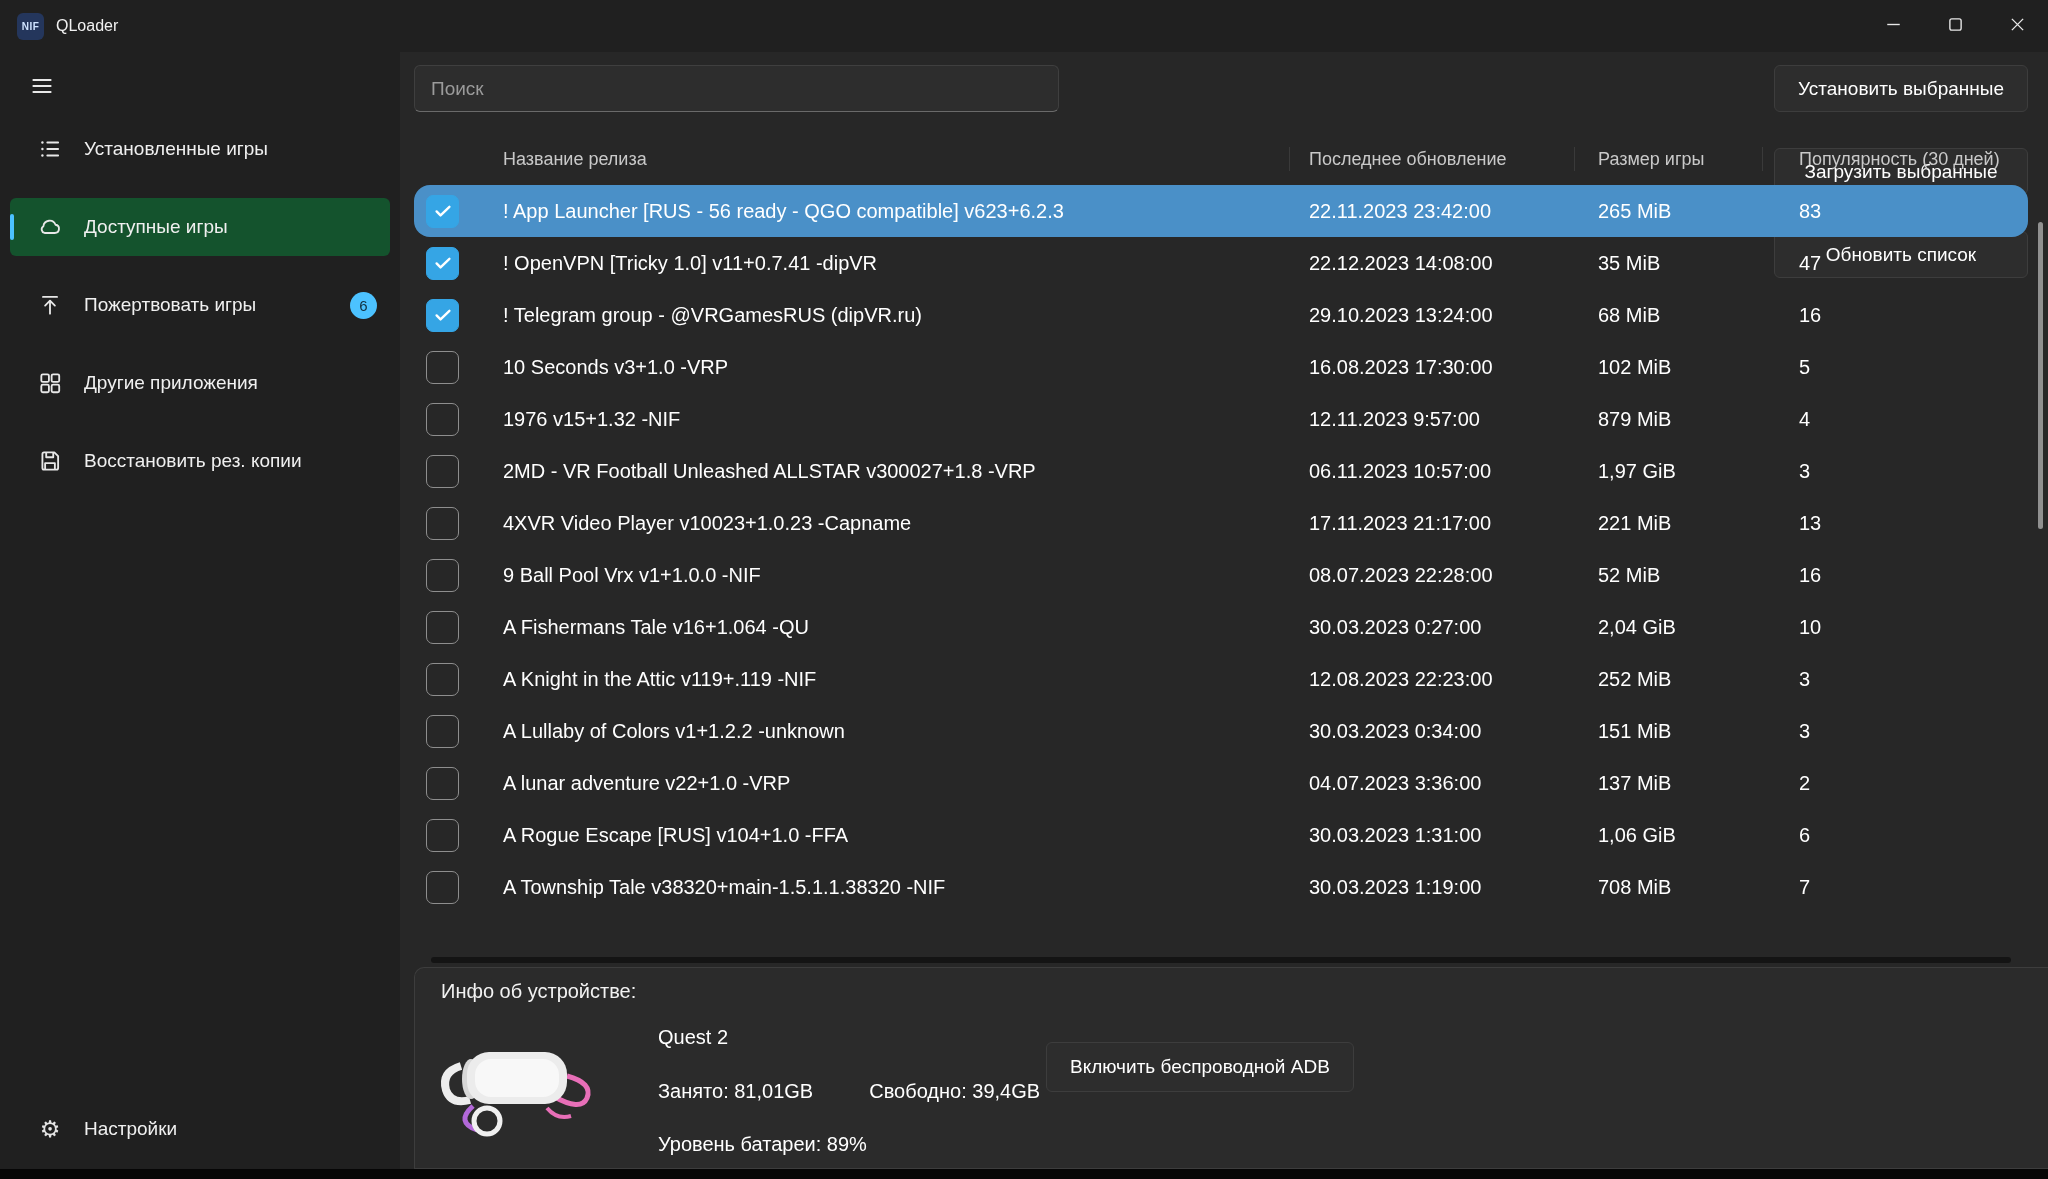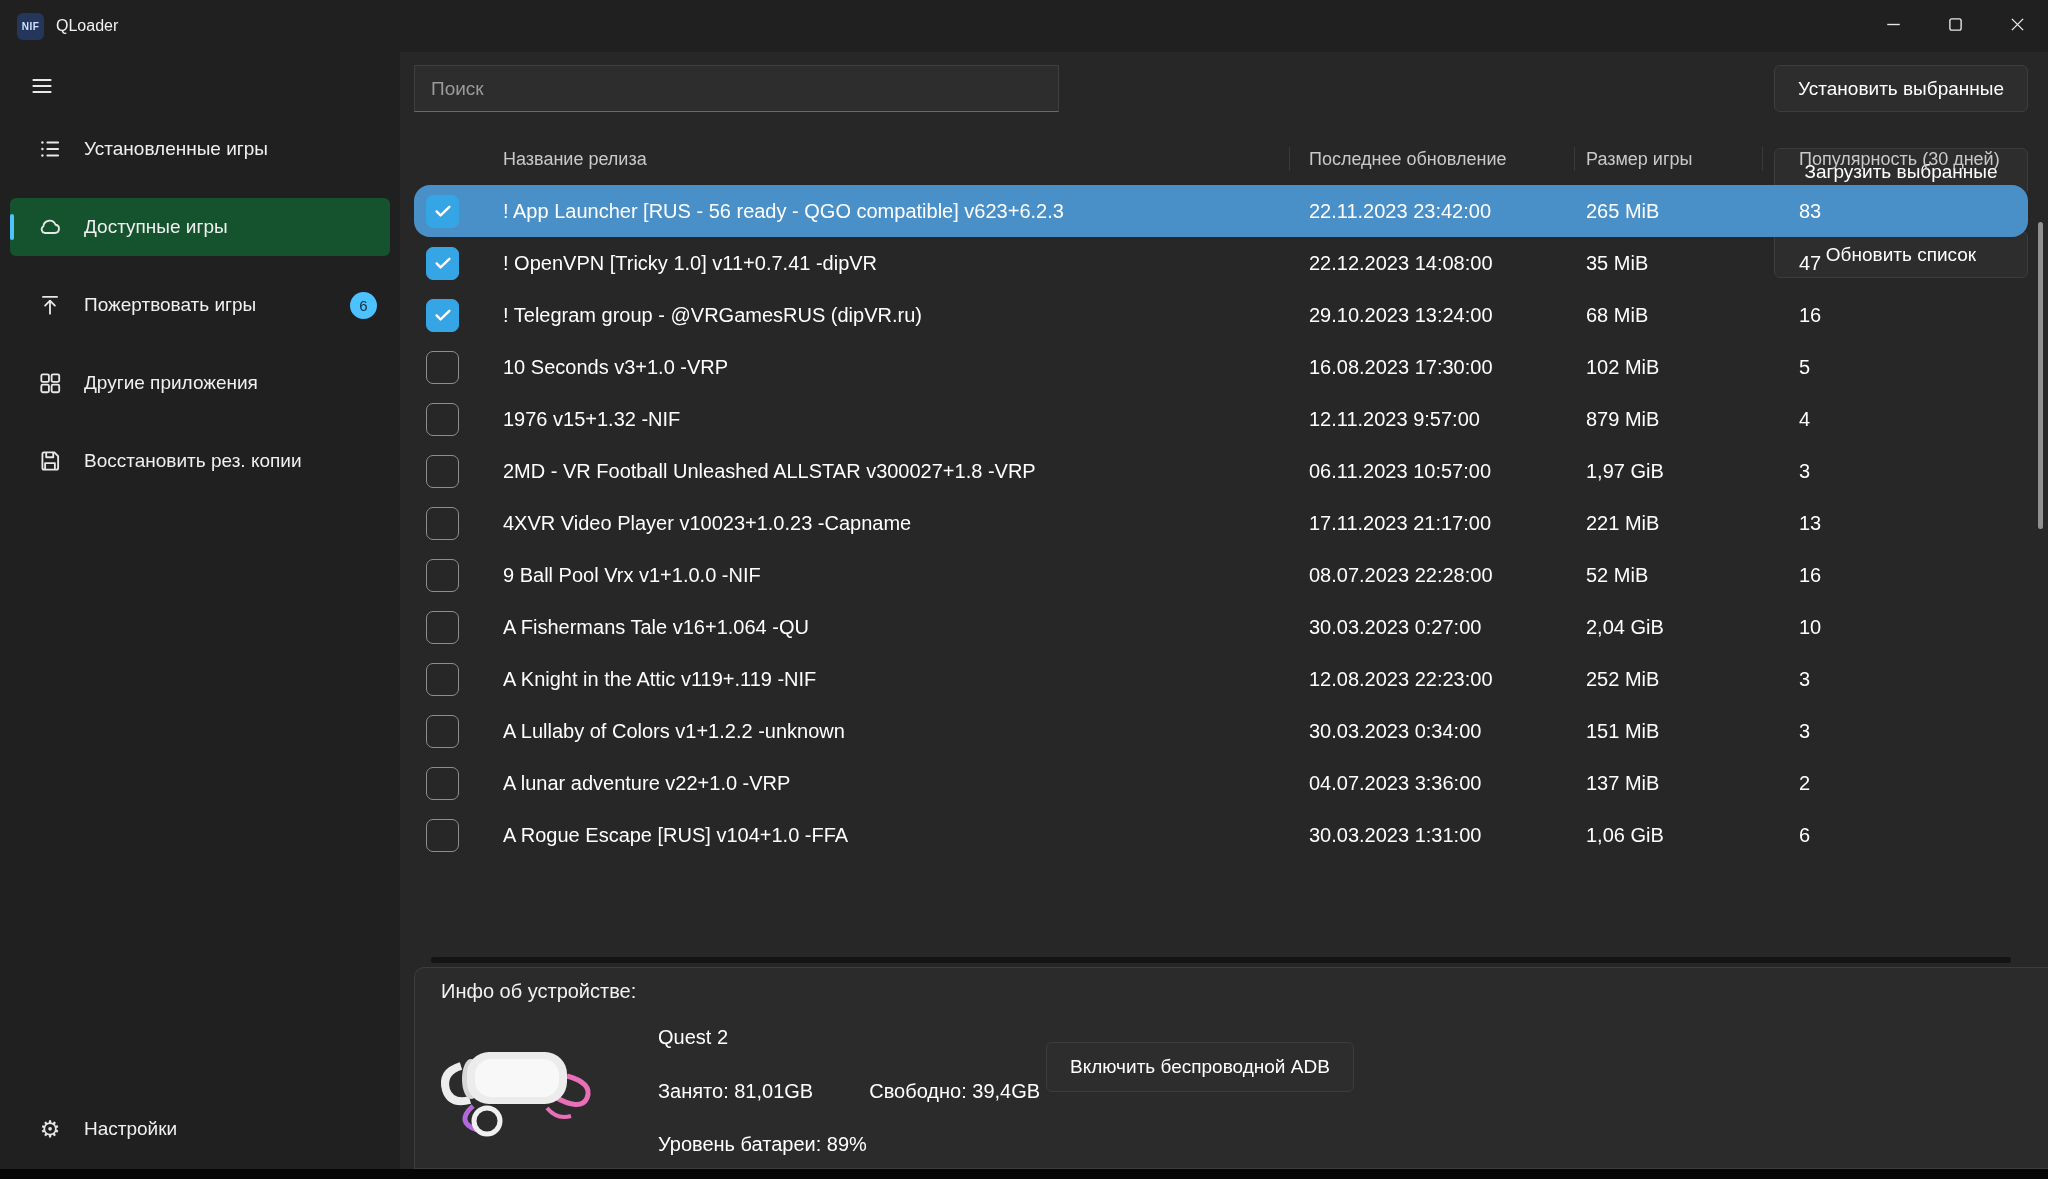--- a/index.html
+++ b/index.html
@@ -29,38 +29,38 @@
     width:4px;height:26px;border-radius:2px;background:#4cc2ff;}
   .nav-icon{width:26px;height:26px;margin-right:21px;display:flex;align-items:center;justify-content:center;}
   .nav-label{font-size:19px;color:#f0f0f0;white-space:nowrap;}
   .nav-badge{margin-left:auto;margin-right:13px;min-width:27px;height:27px;border-radius:14px;background:#4cc2ff;
     color:#12303f;font-size:15px;display:flex;align-items:center;justify-content:center;}
   .settings{position:absolute;bottom:14px;left:10px;right:10px;height:52px;display:flex;align-items:center;padding-left:27px;border-radius:6px;}
   .gear-glyph{font-family:"DejaVu Sans",sans-serif;font-size:23px;color:#e4e4e4;width:26px;margin-right:21px;text-align:center;line-height:1;}
   
   .main{position:absolute;top:52px;left:400px;right:0;bottom:0;background:#272727;}
   .search{position:absolute;left:14px;top:13px;width:645px;height:47px;background:#2d2d2d;
-    border:1px solid #3f3f3f;border-bottom-color:#6a6a6a;border-radius:0;color:#e0e0e0;
+    border:1px solid #3f3f3f;border-bottom-color:#6a6a6a;border-radius:6px;color:#e0e0e0;
     font-size:19px;padding:0 16px;outline:none;font-family:inherit;}
   .search::placeholder{color:#9b9b9b;}
   .actions{position:absolute;right:20px;top:13px;display:flex;gap:36px;flex-direction:column;}
   .btn{height:47px;padding:0 23px;background:#2d2d2d;border:1px solid #3d3d3d;border-radius:6px;
     color:#fff;font-size:19px;display:flex;align-items:center;justify-content:center;font-family:inherit;white-space:nowrap;}
   
   .table{position:absolute;left:14px;right:20px;top:81px;}
   .thead,.trow{display:grid;grid-template-columns:75px 800px 285px 188px 1fr;align-items:center;}
   .thead{height:52px;color:#c9c9c9;font-size:18px;}
   .thead .cell{position:relative;height:100%;display:flex;align-items:center;}
   .thead .sep::before{content:"";position:absolute;left:0;top:26%;height:48%;width:1px;background:#3a3a3a;}
   .trow{height:52px;border-radius:16px;font-size:20px;color:#fff;}
   .trow.selected{background:#4a90c8;}
   .cell-check{display:flex;align-items:center;padding-left:12px;}
   .cell-name{padding-left:14px;white-space:nowrap;overflow:hidden;}
   .cell-updated{padding-left:20px;white-space:nowrap;}
-  .cell-size{padding-left:12px;white-space:nowrap;}
+  .cell-size{padding-left:24px;white-space:nowrap;}
   .cell-popularity{padding-left:37px;white-space:nowrap;}
   .checkbox{width:33px;height:33px;border-radius:7px;border:1.5px solid #8e8e8e;background:transparent;
     display:flex;align-items:center;justify-content:center;}
   .checkbox svg{display:none;}
   .checkbox.checked{background:#35a5e5;border-color:#35a5e5;}
   .checkbox.checked svg{display:block;}
   
   .vscroll{position:absolute;right:5px;top:170px;width:5px;height:307px;border-radius:3px;background:#909090;}
   .hscroll{position:absolute;left:31px;top:905px;width:1580px;height:6px;border-radius:3px;background:#141414;}
   
@@ -333,20 +333,31 @@
           <div class="trow">
     <div class="cell cell-check">
       <span class="checkbox">
         
       </span>
     </div>
     <div class="cell cell-name">A Rogue Escape [RUS] v104+1.0 -FFA</div>
     <div class="cell cell-updated">30.03.2023 1:31:00</div>
     <div class="cell cell-size">1,06 GiB</div>
     <div class="cell cell-popularity">6</div>
+  </div>
+          <div class="trow">
+    <div class="cell cell-check">
+      <span class="checkbox">
+        
+      </span>
+    </div>
+    <div class="cell cell-name">A Township Tale v38320+main-1.5.1.1.38320 -NIF</div>
+    <div class="cell cell-updated">30.03.2023 1:19:00</div>
+    <div class="cell cell-size">708 MiB</div>
+    <div class="cell cell-popularity">7</div>
   </div>
         </div>
     </div>
 
     <div class="hscroll"></div>
     <div class="vscroll"></div>
 
     <div class="device">
       <div class="device-title">Инфо об устройстве:</div>
       <div class="headset">

